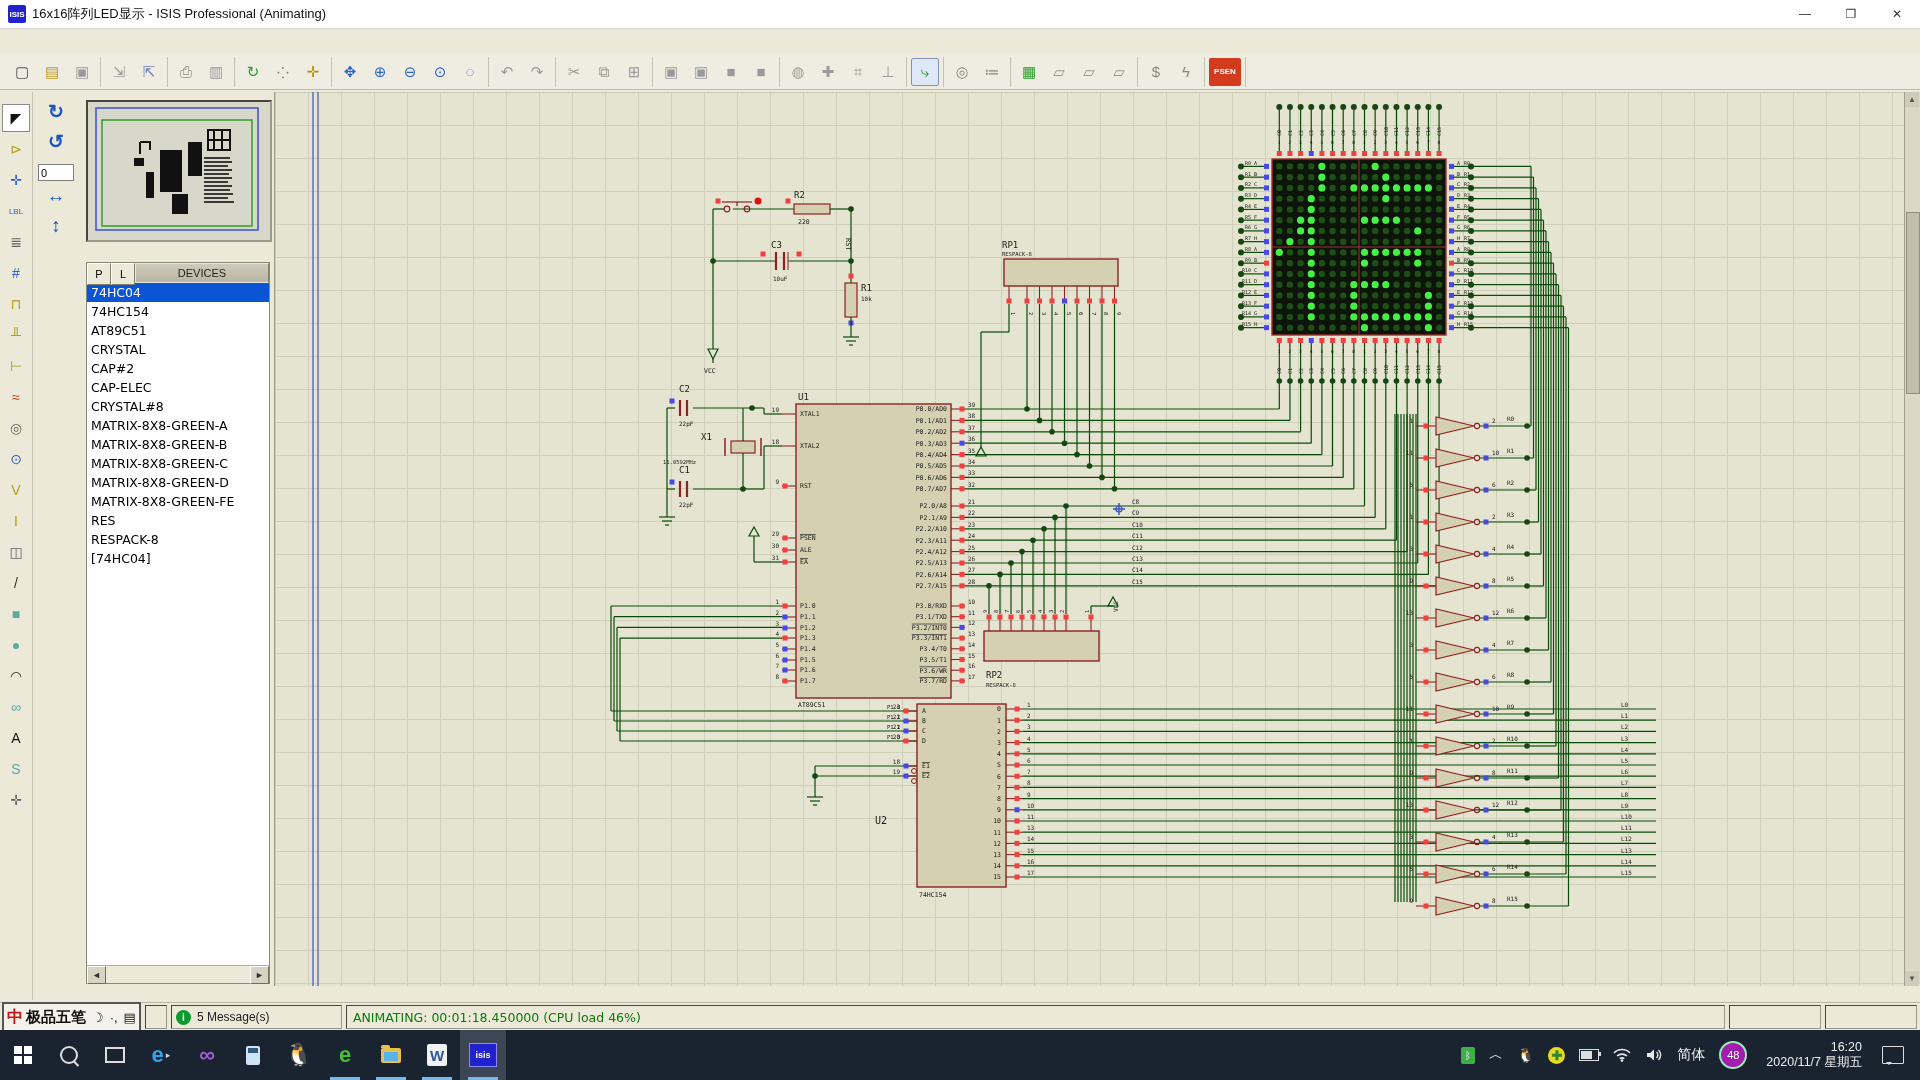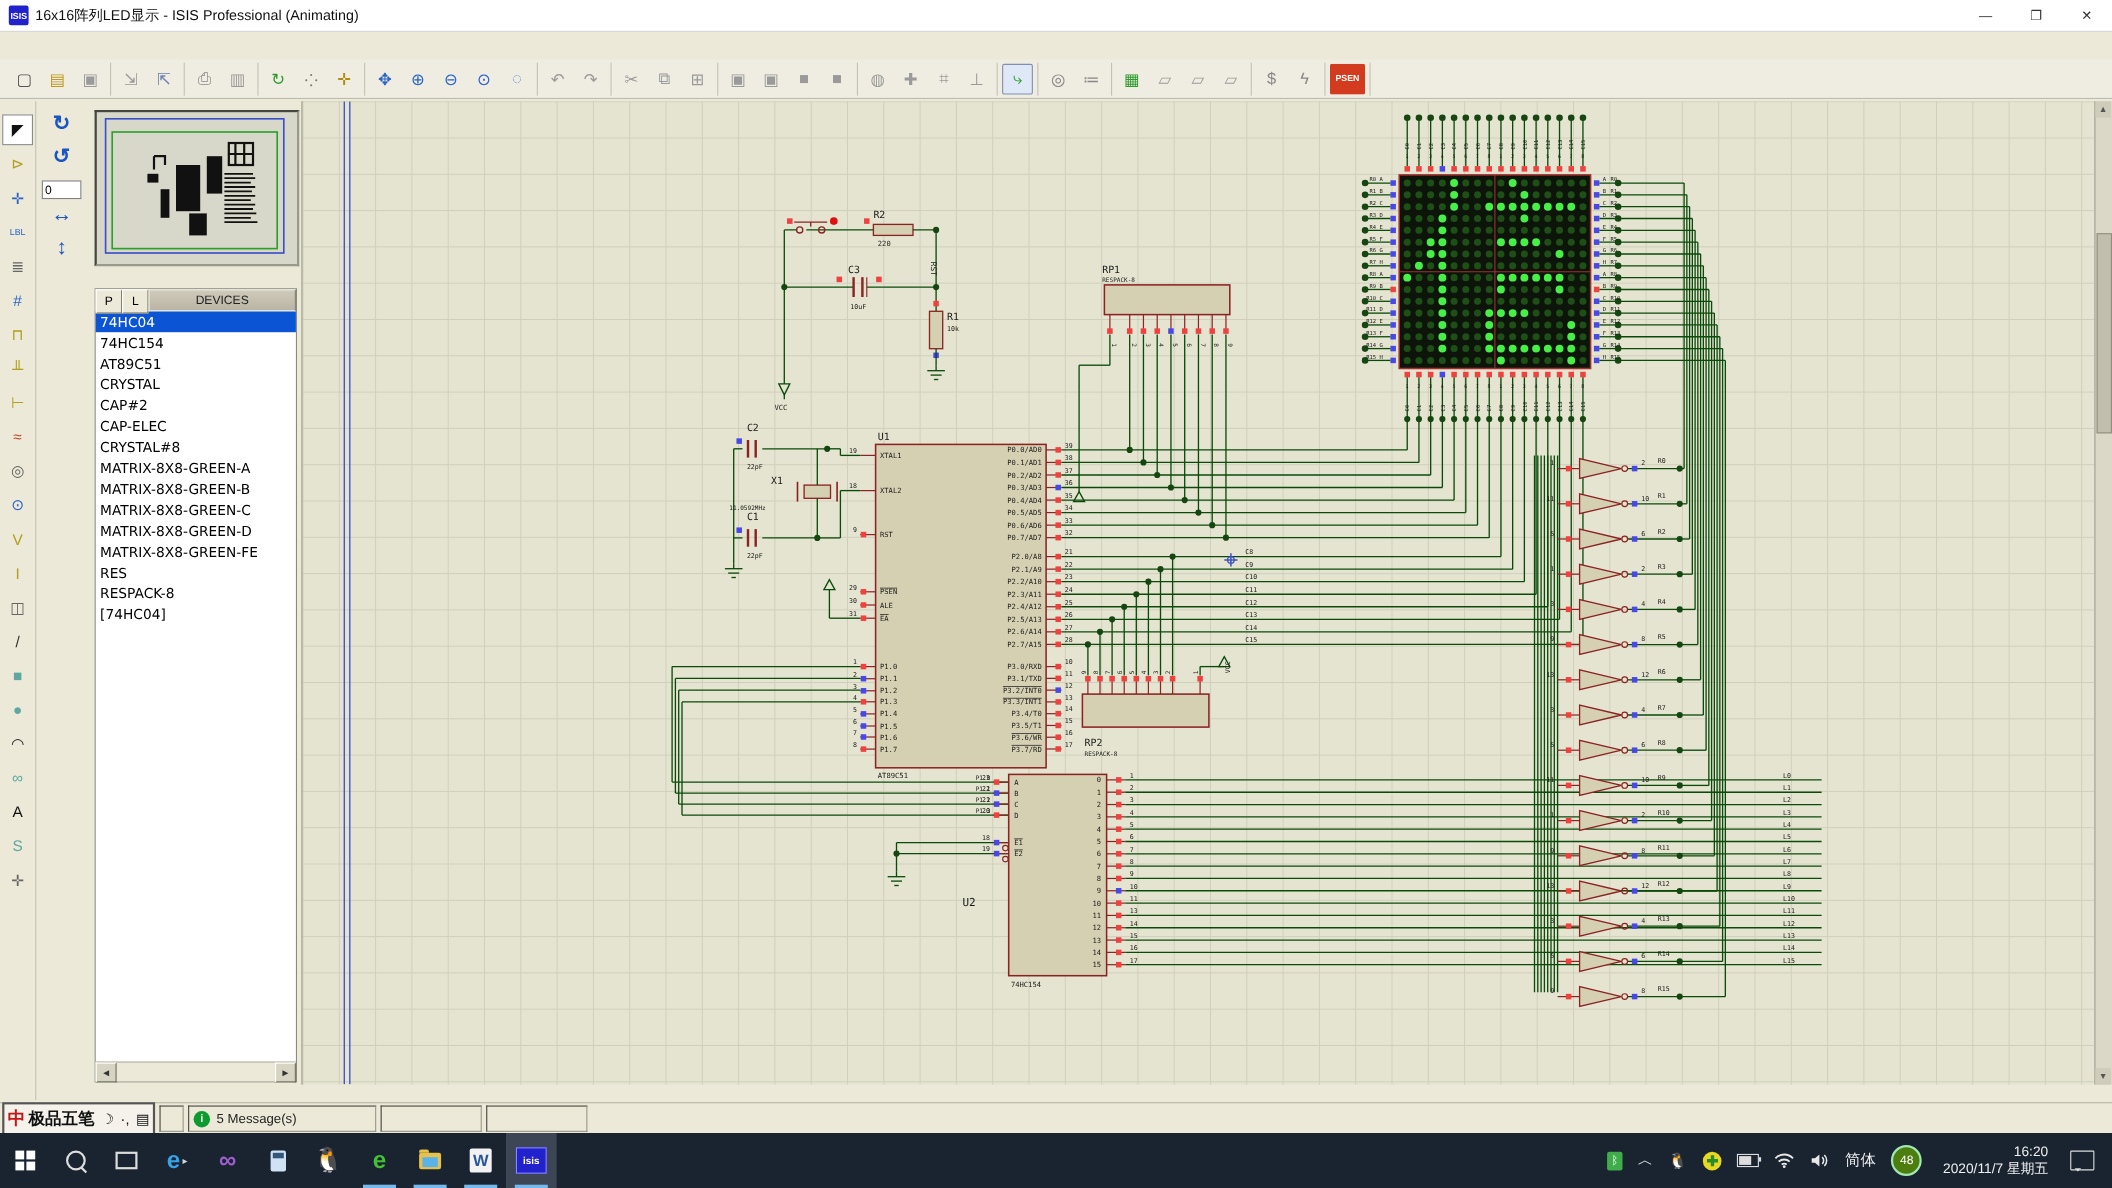--- a/index.html
+++ b/index.html
@@ -103,21 +103,21 @@
     display:flex;align-items:center;justify-content:center;border:1px solid #8888ff;}
   .ie-arrow{color:#cfd6de;font-size:9px;margin-left:2px;}
   #tray{margin-left:auto;display:flex;align-items:center;height:50px;color:#eee;}
   .tray-ico{margin:0 7px;font-size:14px;color:#e8e8e8;display:flex;align-items:center;justify-content:center;}
   #usb-ico{width:14px;height:17px;background:#3fae4a;color:#fff;font-size:10px;display:flex;align-items:center;justify-content:center;border-radius:2px;}
   #shield-ico{width:17px;height:17px;background:#e8d824;border-radius:50%;color:#2c8a2c;font-weight:bold;font-size:13px;display:flex;align-items:center;justify-content:center;}
   #batt-ico{width:18px;height:10px;border:1px solid #ddd;position:relative;}
   #batt-ico::after{content:"";position:absolute;right:-3px;top:2px;width:2px;height:4px;background:#ddd;}
   #batt-ico div{position:absolute;left:1px;top:1px;bottom:1px;width:11px;background:#ddd;}
   #lang-label{font-size:14px;margin:0 7px;}
-  #ring-badge{width:24px;height:24px;border-radius:50%;background:#4d7c0f;color:#fff;font-size:11px;
+  #ring-badge{width:24px;height:24px;border-radius:50%;background:#a21caf;color:#fff;font-size:11px;
     display:flex;align-items:center;justify-content:center;margin:0 7px;border:2px solid #9fe8b4;}
   #clock{text-align:right;font-size:12.5px;line-height:15px;margin:0 12px;}
   #notif-ico{width:20px;height:16px;border:1px solid #ddd;border-radius:1px;margin:0 16px 0 8px;position:relative;}
   #notif-ico::after{content:"";position:absolute;left:3px;bottom:-5px;border:3px solid transparent;border-top-color:#ddd;}
   svg text{font-family:"DejaVu Sans Mono","DejaVu Sans",monospace;}
 </style>
 </head>
 <body>
 <div id="screen">
 
@@ -1630,20 +1630,23 @@
     <span id="ime-name">极品五笔</span>
     <span class="ime-ico">☽</span>
     <span class="ime-ico">·,</span>
     <span class="ime-ico">▤</span>
   </div>
   <div class="sb-box" style="width:20px"></div>
   <div class="sb-box" id="msg-box">
     <span id="msg-ico">i</span>
     <span>5 Message(s)</span>
   </div>
+  <div class="sb-box" id="anim-box">
+    <span>ANIMATING: 00:01:18.450000 (CPU load 46%)</span>
+  </div>
   <div class="sb-box sb-tail"></div>
   <div class="sb-box sb-tail" style="margin-right:3px"></div>
 </div>
 
 <div id="taskbar">
   <div id="tb-icons" style="display:flex;align-items:center;">
         <div class="tb-item">
           <div id="start-ico">
             <div></div>
             <div></div>

